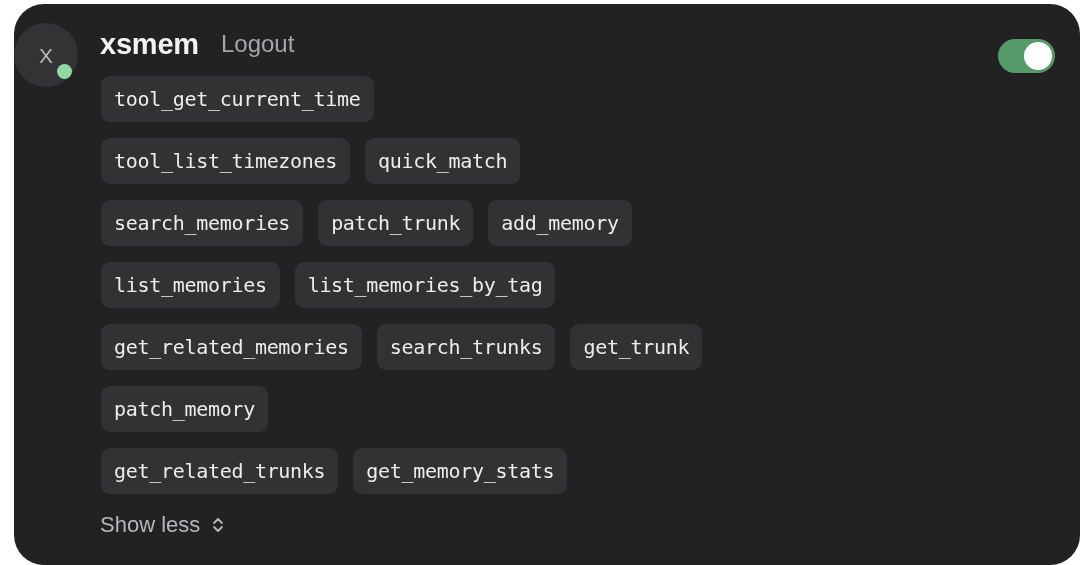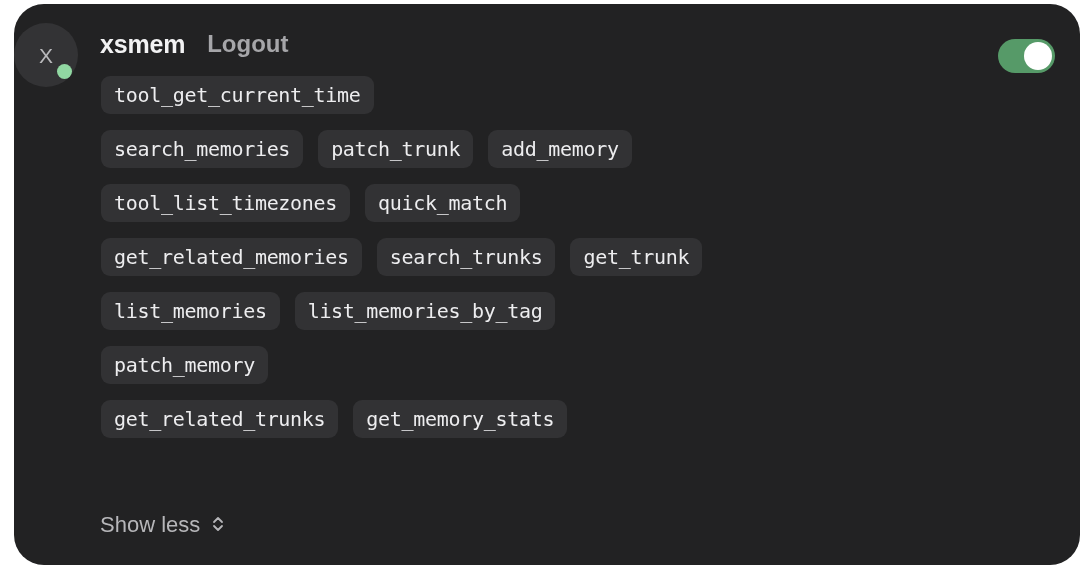--- a/index.html
+++ b/index.html
@@ -71,29 +71,29 @@
     position: absolute;
     left: 100px;
     top: 26px;
     right: 26px;
     height: 36px;
     display: flex;
     align-items: center;
   }
   .app-title {
     color: #f2f2f3;
-    font-size: 25px;
+    font-size: 29px;
     font-weight: 700;
     letter-spacing: -0.2px;
     line-height: 1;
   }
   .logout-link {
     color: #a6a6a9;
     font-size: 24px;
-    font-weight: 700;
+    font-weight: 400;
     line-height: 1;
     margin-left: 22px;
     cursor: pointer;
   }
 
   
   .toggle {
     position: absolute;
     right: 25px;
     top: 39px;
@@ -121,21 +121,21 @@
     right: 26px;
   }
   .tool-row {
     display: flex;
     align-items: flex-start;
     margin-bottom: 16px;
   }
   .tool-pill {
     background: #323234;
     border-radius: 9px;
-    height: 38px;
+    height: 46px;
     display: inline-flex;
     align-items: center;
     padding: 0 13px;
     margin-right: 15px;
     box-sizing: border-box;
     cursor: pointer;
   }
   .tool-pill span {
     color: #ededef;
     font-family: "DejaVu Sans Mono", "Liberation Mono", monospace;
@@ -144,21 +144,21 @@
     white-space: nowrap;
     letter-spacing: -0.3px;
   }
 
   
   .show-less {
     position: absolute;
     left: 100px;
     top: 514px;
     display: inline-flex;
-    align-items: flex-start;
+    align-items: center;
     cursor: pointer;
   }
   .show-less-label {
     color: #b6b6b9;
     font-size: 22px;
     font-weight: 400;
     line-height: 1;
   }
   .chev-icon {
     margin-left: 11px;
@@ -188,54 +188,54 @@
   </div>
 
   <div class="tools" id="tools-container">
       <div class="tool-row">
         <div class="tool-pill">
           <span>tool_get_current_time</span>
         </div>
       </div>
       <div class="tool-row">
         <div class="tool-pill">
+          <span>tool_list_timezones</span>
+        </div>
+        <div class="tool-pill">
+          <span>quick_match</span>
+        </div>
+      </div>
+      <div class="tool-row">
+        <div class="tool-pill">
           <span>search_memories</span>
         </div>
         <div class="tool-pill">
           <span>patch_trunk</span>
         </div>
         <div class="tool-pill">
           <span>add_memory</span>
         </div>
       </div>
       <div class="tool-row">
         <div class="tool-pill">
-          <span>tool_list_timezones</span>
-        </div>
-        <div class="tool-pill">
-          <span>quick_match</span>
+          <span>list_memories</span>
+        </div>
+        <div class="tool-pill">
+          <span>list_memories_by_tag</span>
         </div>
       </div>
       <div class="tool-row">
         <div class="tool-pill">
           <span>get_related_memories</span>
         </div>
         <div class="tool-pill">
           <span>search_trunks</span>
         </div>
         <div class="tool-pill">
           <span>get_trunk</span>
-        </div>
-      </div>
-      <div class="tool-row">
-        <div class="tool-pill">
-          <span>list_memories</span>
-        </div>
-        <div class="tool-pill">
-          <span>list_memories_by_tag</span>
         </div>
       </div>
       <div class="tool-row">
         <div class="tool-pill">
           <span>patch_memory</span>
         </div>
       </div>
       <div class="tool-row">
         <div class="tool-pill">
           <span>get_related_trunks</span>

